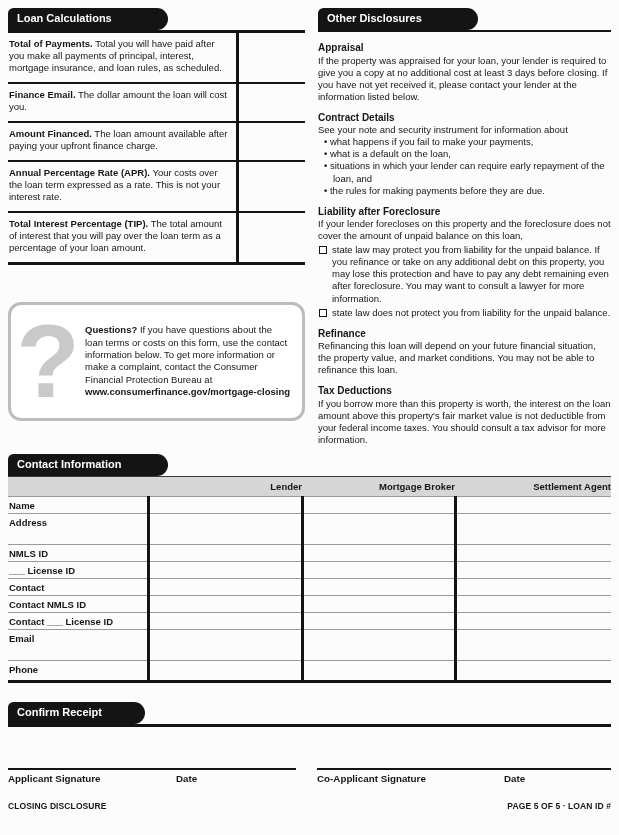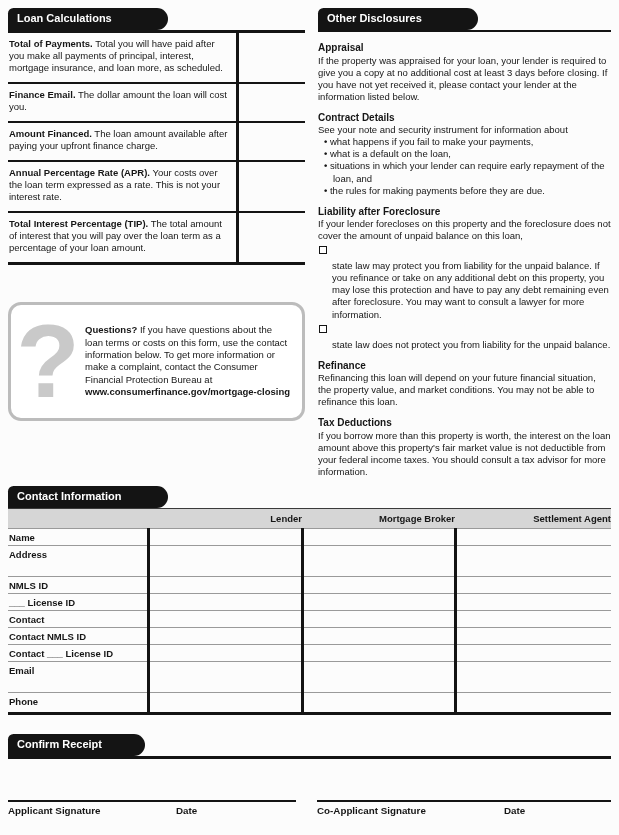--- a/index.html
+++ b/index.html
@@ -42,21 +42,21 @@
   .od { font-size:9.5px; line-height:1.27; }
   .od h3 { font-size:10px; margin:9px 0 0 0; line-height:1.25; }
   .od h3.first { margin-top:10px; }
   .od p { margin:0; }
   .od ul { list-style:none; margin:0 0 0 6px; }
   .od li { padding-left:9px; text-indent:-9px; }
   .od li::before { content:"• "; font-weight:bold; }
   .checkitem { display:flex; margin-top:2px; }
   .checkbox { flex:0 0 auto; width:8px; height:8px; border:1.3px solid #141414;
               margin:2px 5px 0 1px; background:#fff; }
-  .checktext { flex:1;margin-top:16px; }
+  .checktext { flex:1; }
 
   
   .ci { margin-top:8px; }
   .ci-table { width:603px; border-collapse:collapse; table-layout:fixed; }
   .ci-table th { background:#d6d6d6; font-size:9.5px; font-weight:bold; text-align:right;
                  padding:4px 0 4px 7px; border-top:1.5px solid #3a3a3a;
                  border-bottom:1px solid #9a9a9a; }
   .ci-table th.blank { padding-left:0; }
   .ci-table td { border-bottom:1px solid #9a9a9a; vertical-align:top; }
   .ci-table td.lbl { font-size:9.5px; font-weight:bold; padding:3px 0 2px 1px; }
@@ -92,21 +92,21 @@
     <div class="col-left">
       <div class="section-head">
         <span class="tab">Loan Calculations</span>
       </div>
 
       <table class="lc-table">
         <tbody>
           <tr>
             <td class="lc-desc">
               <b>Total of Payments.</b> 
-              <span>Total you will have paid after you make all payments of principal, interest, mortgage insurance, and loan more, as scheduled.</span>
+              <span>Total you will have paid after you make all payments of principal, interest, mortgage insurance, and loan rules, as scheduled.</span>
             </td>
             <td class="lc-val"></td>
           </tr>
           <tr>
             <td class="lc-desc">
               <b>Finance Email.</b> 
               <span>The dollar amount the loan will cost you.</span>
             </td>
             <td class="lc-val"></td>
           </tr>

